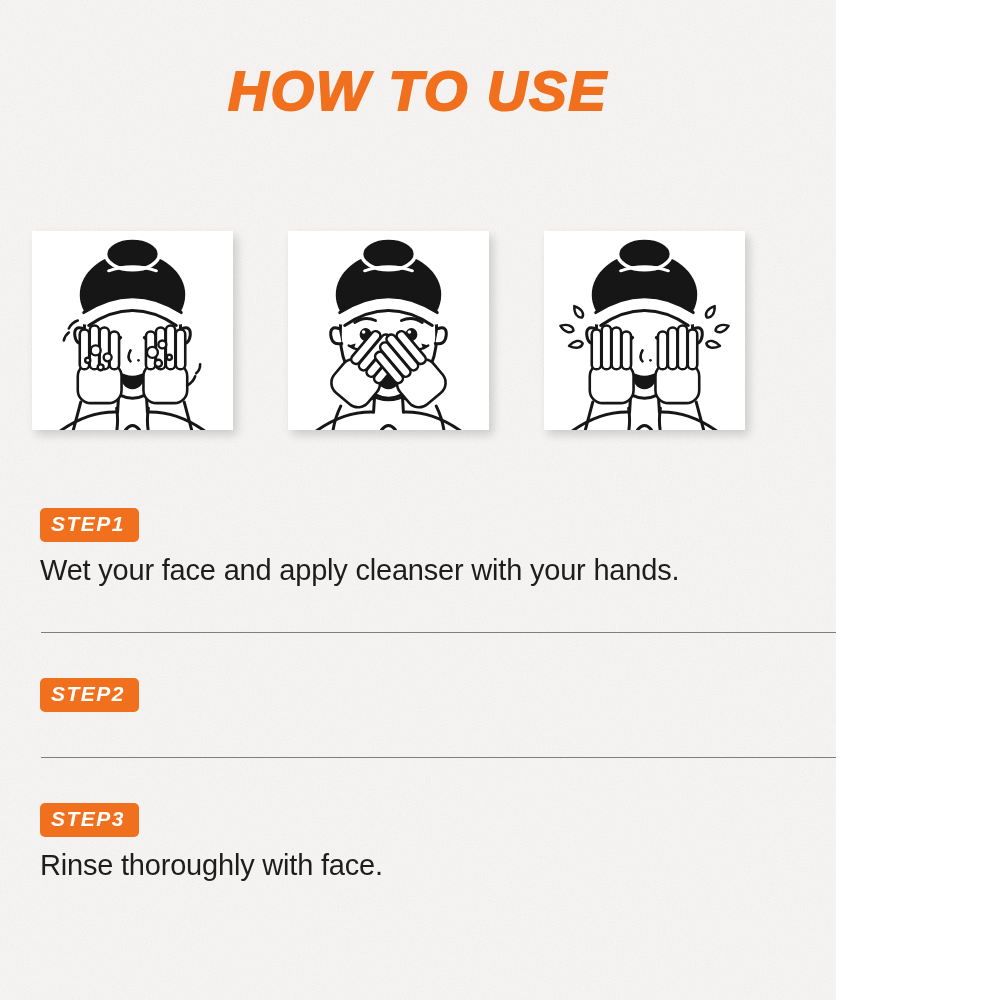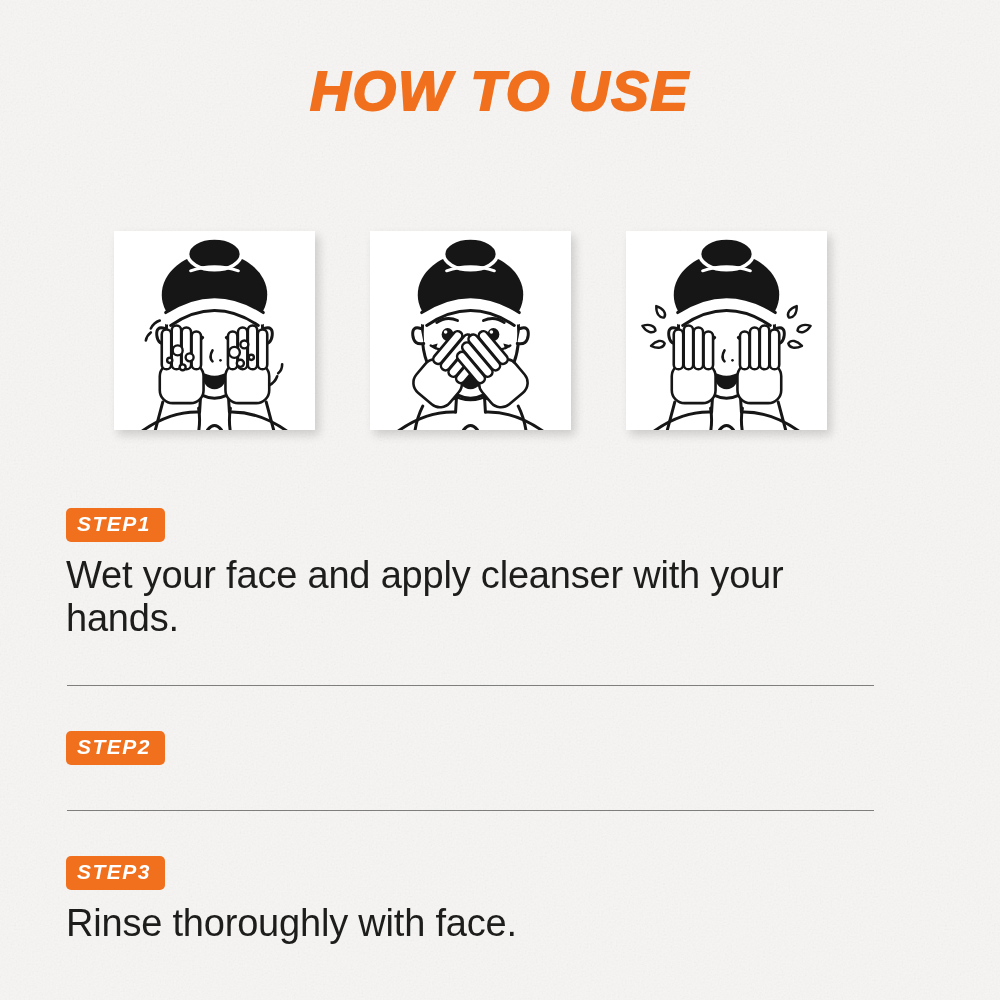--- a/index.html
+++ b/index.html
@@ -1,18 +1,18 @@
 <!DOCTYPE html>
 <html style="--accent-orange: #F1701E; --body-text: #1D1D1B; --divider-gray: #7E7E7E; --panel-white: #FFFFFF; --background: #F6F5F3; --ink: #161616;"><head>
 <meta charset="utf-8">
 <style>
   html,body{margin:0;padding:0;}
   .page{
     position:relative;
-    width:1000px;height:1000px;
+    width:836px;height:1000px;
     background:var(--background,#f6f5f3);
     overflow:hidden;
     font-family:"Liberation Sans",sans-serif;
   }
   .texture{position:absolute;inset:0;z-index:0;pointer-events:none;}
   .content{position:relative;z-index:1;}
   .title{
     margin:0;padding-top:62px;
     text-align:center;
     font-size:56px;line-height:1.05;
@@ -25,33 +25,33 @@
     display:flex;justify-content:center;gap:55px;
     margin-top:110px;
     transform:translateX(-30px);
   }
   .panel{
     width:201px;height:199px;
     background:var(--panel-white,#ffffff);
     box-shadow:4px 5px 9px rgba(0,0,0,0.16);
   }
   .illus{width:100%;height:100%;display:block;}
-  .steps{margin:78px 96px 0 66px;}
+  .steps{margin:78px 96px 0 40px;}
   .badge{
     display:inline-block;
     background:var(--accent-orange,#F1701E);
     color:#fff;
     font-style:italic;font-weight:700;
     font-size:21px;letter-spacing:1.5px;
     padding:4px 14px 6px 11px;
     border-radius:5px;
   }
   .step-text{
     margin:12px 0 0;
-    font-size:38px;
+    font-size:29px;
     letter-spacing:-0.2px;
     color:var(--body-text,#1d1d1b);
   }
   .divider{
     border:none;
     border-top:1.6px solid var(--divider-gray,#7e7e7e);
     width:807px;
     margin:45px 0 45px 1px;
   }
 </style>

